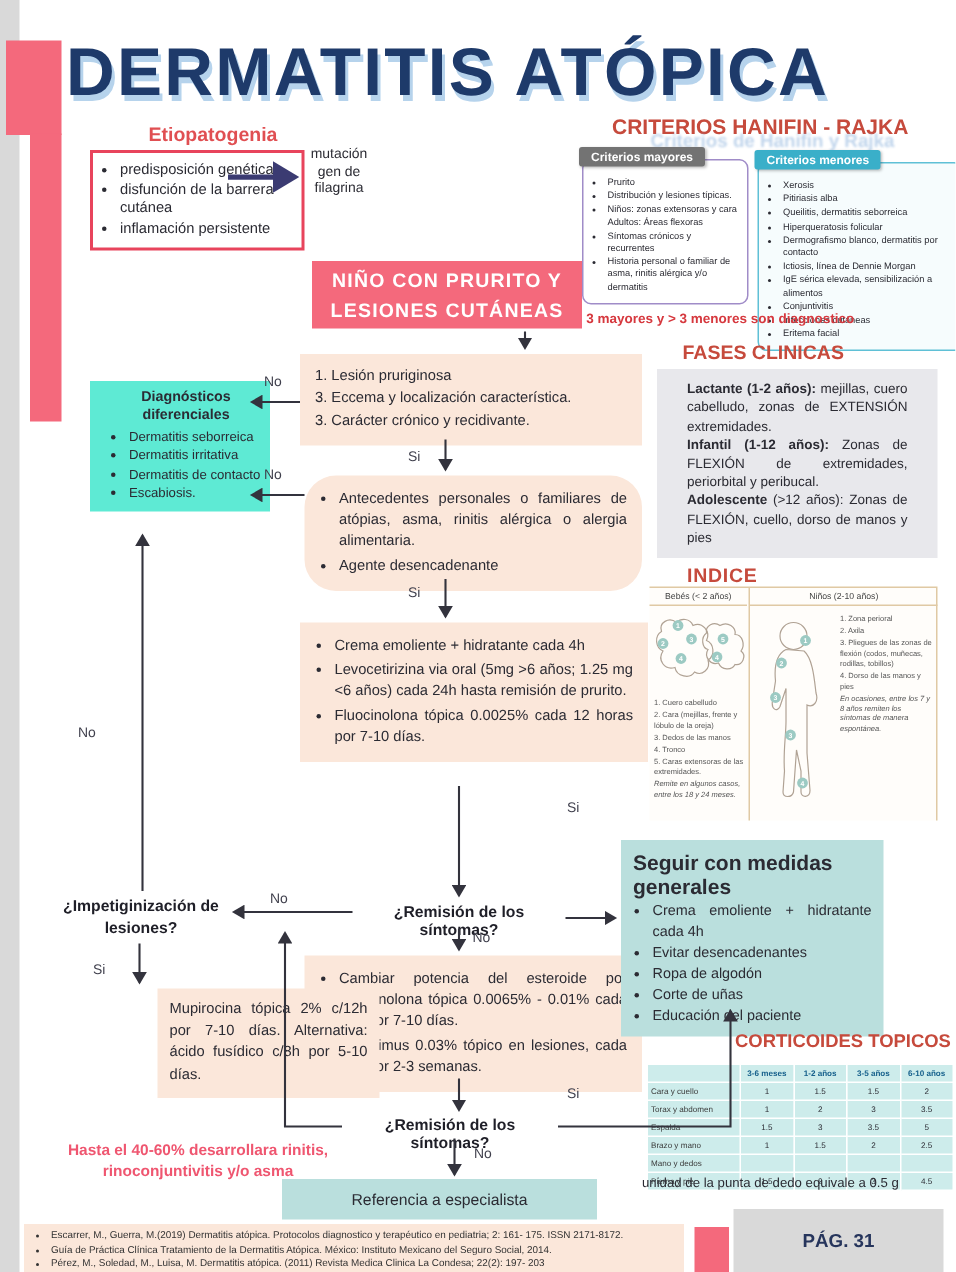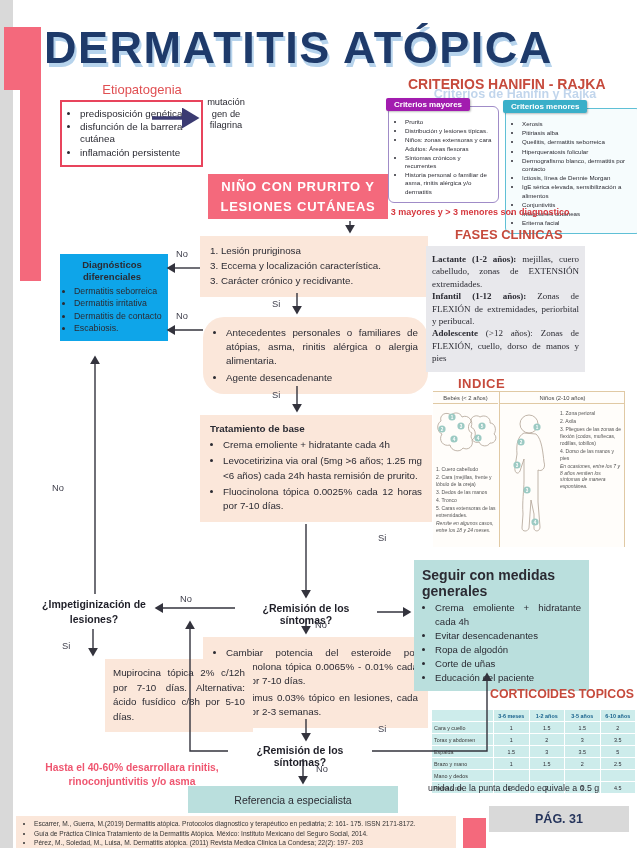--- a/index.html
+++ b/index.html
@@ -8,37 +8,37 @@
   .abs{position:absolute;}
   
   .side-strip{left:0;top:0;width:13px;height:848px;background:#d9d9d9;}
   .pink-square{left:4px;top:27px;width:37px;height:63px;background:#f4697c;}
   .pink-bar{left:20px;top:89px;width:21px;height:192px;background:#f4697c;}
   
   .main-title{left:44px;top:22px;font-size:45px;font-weight:800;letter-spacing:1.5px;
               color:#1e3a6a;text-shadow:2px 4px 0 #b6d3ec;white-space:nowrap;}
   
   .red-head{color:#c64a3c;font-weight:700;}
-  .etio-head{left:82px;top:82px;width:120px;font-size:13px;color:#e04f52;font-weight:400;text-align:center;}
+  .etio-head{left:82px;top:82px;width:120px;font-size:13px;color:#e04f52;font-weight:700;text-align:center;}
   .etio-box{left:60px;top:100px;width:133px;background:#fff;border:2px solid #e8445c;padding:5px 4px 5px 2px;}
   .etio-box ul{margin:0;padding-left:16px;font-size:9.8px;line-height:1.25;}
   .etio-box li{margin:1px 0;}
   .mut-note{left:200px;top:97px;width:52px;font-size:9.3px;text-align:center;line-height:1.25;}
   
   .hanifin-head{left:408px;top:76px;width:212px;font-size:14px;}
   .ghost-head{left:420px;top:87px;width:190px;font-size:12.5px;font-weight:700;color:#8fb4dd;
               opacity:.55;filter:blur(.6px);text-align:center;white-space:nowrap;overflow:hidden;}
   .crit-box{background:#fff;border-radius:6px;padding:10px 5px 5px 4px;}
   .crit-box ul{margin:0;padding-left:12px;font-size:6.2px;line-height:1.32;}
   .crit-box li{margin:1px 0;}
   .mayores{left:388px;top:106px;width:100px;border:1.5px solid #a08cc8;}
   .menores{left:505px;top:108px;width:126px;border:1.5px solid #5fc0d6;background:#f6fcfd;}
   .crit-tab{position:absolute;top:-9px;left:-3px;color:#fff;font-size:8px;font-weight:700;
             padding:2px 8px;border-radius:2px;white-space:nowrap;box-shadow:1px 1px 2px rgba(0,0,0,.25);}
-  .tab-mayores{background:#a21caf;}
+  .tab-mayores{background:#737373;}
   .tab-menores{background:#3aafc9;}
   .diag-note{left:383px;top:207px;width:210px;font-size:9px;font-weight:700;color:#d6383e;}
   
   .start-box{left:208px;top:174px;width:172px;height:45px;background:#f4697c;color:#fff;
              font-weight:700;font-size:13px;letter-spacing:.8px;text-align:center;
              display:flex;align-items:center;justify-content:center;line-height:1.5;padding:0 4px;}
   .peach{background:#fbe7da;}
   .flow-box{padding:7px 10px;font-size:9.8px;line-height:1.45;}
   .flow-box ul{margin:0;padding-left:13px;text-align:justify;}
   .flow-box li{margin:2px 0;}
@@ -49,28 +49,28 @@
   .box3 .bt{font-weight:700;margin-bottom:1px;}
   .box4{left:203px;top:637px;width:205px;}
   .question{font-weight:700;font-size:10.5px;text-align:center;color:#1f1f28;}
   .q1{left:237px;top:602px;width:138px;}
   .q2{left:230px;top:744px;width:140px;}
   .q-imp{left:38px;top:597px;width:112px;line-height:1.4;}
   .mupi-box{left:105px;top:659px;width:132px;padding:7px 8px;font-size:9.8px;line-height:1.5;text-align:justify;}
   .referral-box{left:188px;top:786px;width:210px;height:27px;background:#badfdd;font-size:10.5px;
                 display:flex;align-items:center;justify-content:center;}
   
-  .dif-box{left:60px;top:254px;width:104px;background:#0ea5e9;padding:5px 4px 6px 0;}
+  .dif-box{left:60px;top:254px;width:104px;background:#5eead4;padding:5px 4px 6px 12px;}
   .dif-box .dt{font-weight:700;font-size:9.5px;text-align:center;line-height:1.3;margin-bottom:2px;}
   .dif-box ul{margin:0;padding-left:14px;font-size:8.8px;line-height:1.3;}
   .dif-box li{margin:1px 0;}
   
   .fases-head{left:455px;top:227px;width:125px;font-size:13px;}
-  .fases-box{left:426px;top:246px;width:147px;background:#e8e8ec;padding:7px 6px;font-size:9px;
-             line-height:1.38;text-align:justify;font-family:Liberation Serif, serif;}
+  .fases-box{left:438px;top:246px;width:147px;background:#e8e8ec;padding:7px 20px;font-size:9px;
+             line-height:1.38;text-align:justify;}
   .fases-box p{margin:0;}
   .fases-box .lead{font-weight:700;}
   
   .scorad-head{left:458px;top:376px;width:105px;font-size:13px;letter-spacing:.5px;}
   .scorad-panel{left:433px;top:391px;width:192px;height:155px;background:#fffdfa;
                 border-top:1px solid #e0c9a4;font-size:5px;color:#555;}
   .sc-header{position:absolute;top:2px;height:9px;font-size:5.8px;color:#444;text-align:center;
              border-bottom:1px solid #e0c9a4;line-height:9px;}
   .sc-h-left{left:0;width:65px;}
   .sc-h-right{left:67px;width:125px;}
@@ -91,21 +91,21 @@
   .cort-table th{color:#17618c;font-weight:700;text-align:center;}
   .cort-table td.lab{text-align:left;color:#3a3a3a;}
   .cort-table td.val{text-align:center;color:#2b2b33;}
   .cort-note{left:428px;top:783px;width:200px;font-size:8.8px;}
   
   .warning{left:36px;top:761px;width:192px;font-size:10.3px;font-weight:700;color:#ef5670;
            text-align:center;line-height:1.4;}
   .refs-box{left:16px;top:816px;width:440px;height:32px;background:#fbe7da;padding:3px 6px 0 6px;box-sizing:border-box;}
   .refs-box ul{margin:0;padding-left:12px;font-size:6.6px;line-height:1.45;color:#333;}
   .pagenum-strip{left:463px;top:818px;width:23px;height:30px;background:#f4697c;}
-  .pagenum-box{left:489px;top:806px;width:140px;height:26px;background:#d9d9d9;color:#26355c;
+  .pagenum-box{left:489px;top:806px;width:140px;height:42px;background:#d9d9d9;color:#26355c;
                font-weight:700;font-size:12.5px;display:flex;align-items:center;justify-content:center;}
   
   .lbl{font-size:9.3px;color:#3f3f4c;}
   svg.overlay{position:absolute;left:0;top:0;pointer-events:none;}
   .figure-svg path, .figure-svg circle.body{fill:none;stroke:#b0a294;stroke-width:.8;}
   .dot{fill:#9ccac3;}
   .dot-num{fill:#fff;font-size:4.6px;font-weight:700;text-anchor:middle;}
 </style>
 </head>
 <body>
@@ -168,21 +168,20 @@
   </div>
 
   <div class="abs peach flow-box box2">
     <ul>
       <li>Antecedentes personales o familiares de atópias, asma, rinitis alérgica o alergia alimentaria.</li>
       <li>Agente desencadenante</li>
     </ul>
   </div>
 
   <div class="abs peach flow-box box3">
-    <div class="bt">Tratamiento de base</div>
     <ul>
       <li>Crema emoliente + hidratante cada 4h</li>
       <li>Levocetirizina via oral (5mg &gt;6 años; 1.25 mg &lt;6 años) cada 24h hasta remisión de prurito.</li>
       <li>Fluocinolona tópica 0.0025% cada 12 horas por 7-10 días.</li>
     </ul>
   </div>
 
   <div class="abs question q1">¿Remisión de los síntomas?</div>
 
   <div class="abs peach flow-box box4">

